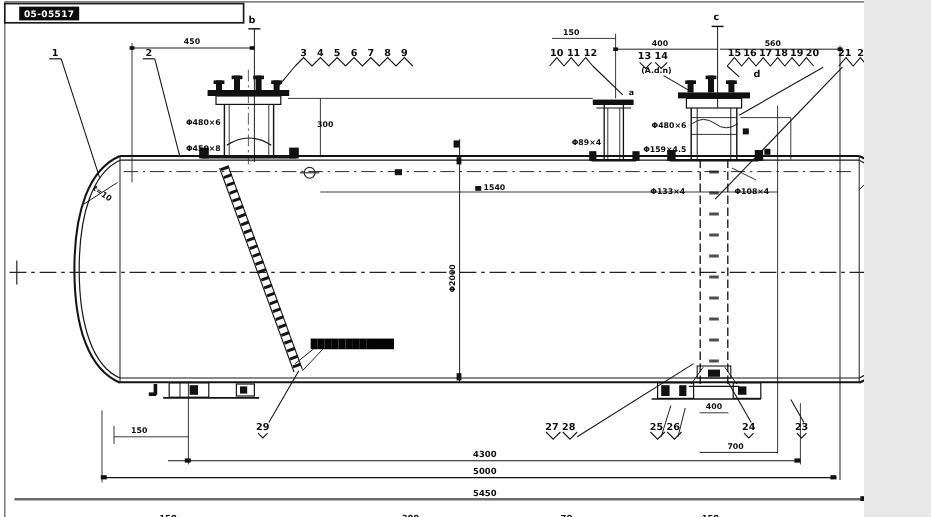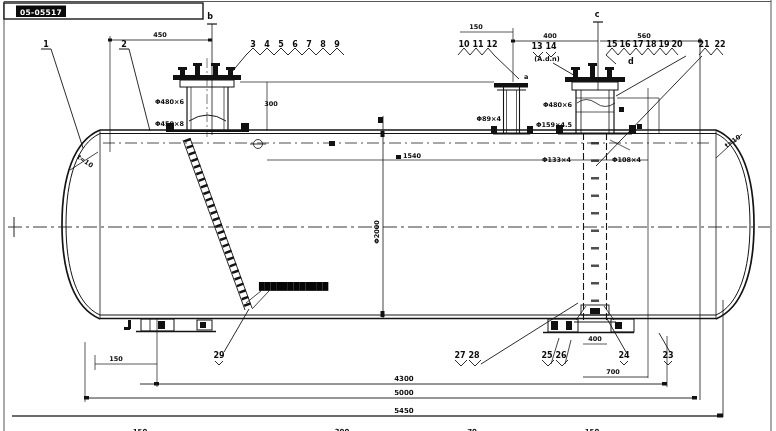--- a/index.html
+++ b/index.html
@@ -1,16 +1,16 @@
 <!DOCTYPE html>
 <html><head>
 <meta charset="utf-8">
 <style>
   html,body{margin:0;padding:0;background:#e8e8e8;}
-  .cv{position:relative;width:776px;height:431px;background:#ffffff;overflow:hidden;
+  .cv{position:relative;width:720px;height:431px;background:#ffffff;overflow:hidden;
       font-family:"DejaVu Sans",sans-serif;}
   svg{position:absolute;left:0;top:0;}
   .badge{font:bold 7.5px "DejaVu Sans",sans-serif;fill:#ffffff;letter-spacing:.3px;}
   .co{font:bold 8px "DejaVu Sans",sans-serif;fill:#0d0d0d;}
   .dm{font:bold 6.5px "DejaVu Sans",sans-serif;fill:#0d0d0d;}
   .lb{font:bold 6.5px "DejaVu Sans",sans-serif;fill:#0d0d0d;}
   .sm{font:bold 7px "DejaVu Sans",sans-serif;fill:#0d0d0d;}
   .nt{font:bold 7.5px "DejaVu Sans",sans-serif;fill:#050505;}
 </style>
 </head>

